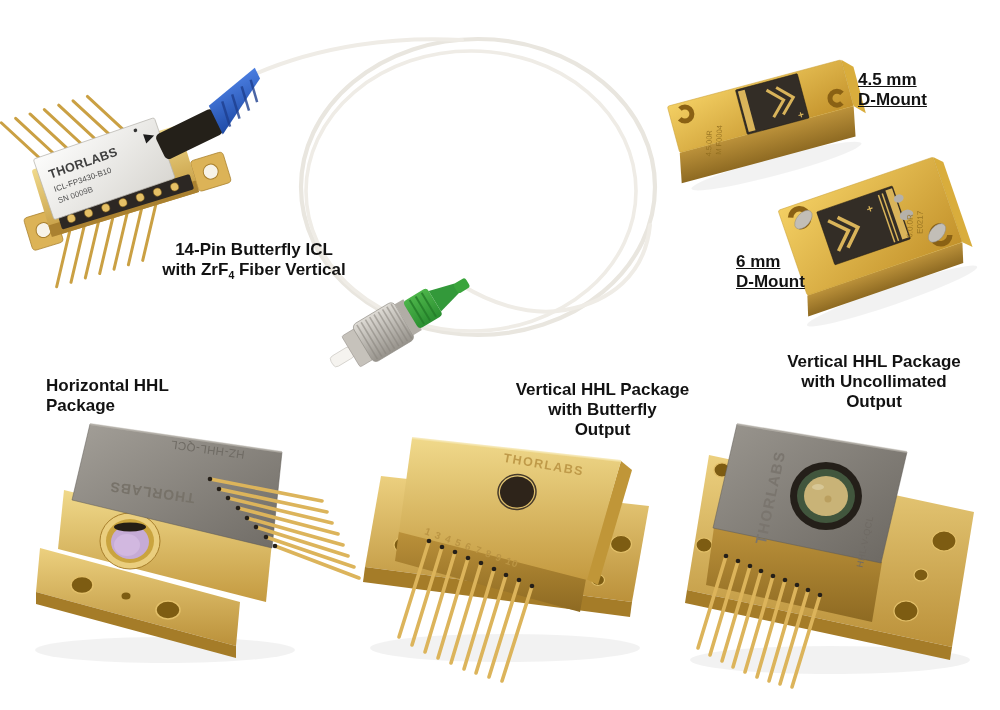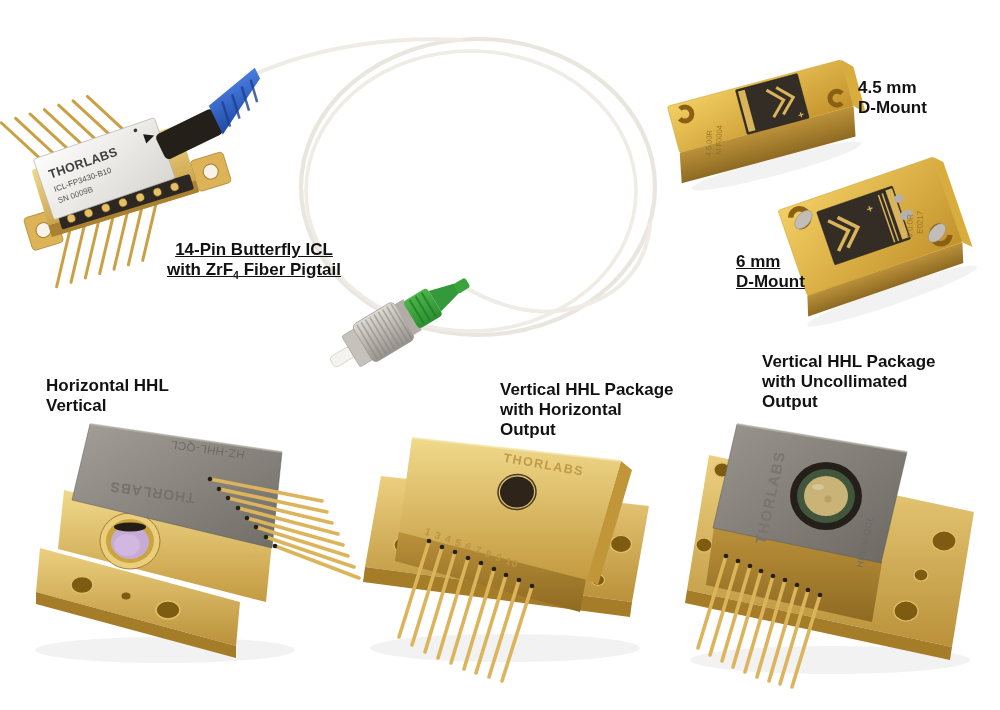--- a/index.html
+++ b/index.html
@@ -1,21 +1,21 @@
 <!DOCTYPE html>
 <html><head>
 <meta charset="utf-8">
 <style>
   html,body{margin:0;padding:0;background:#fff;}
   .canvas{position:relative;width:1000px;height:710px;background:#ffffff;overflow:hidden;
           font-family:"Liberation Sans",sans-serif;}
   .caption{position:absolute;font-weight:bold;font-size:17px;line-height:20px;color:#121212;
            white-space:nowrap;}
   .caption.center{text-align:center;white-space:normal;}
-  .caption.right{text-align:left;white-space:normal;}
+  .caption.right{text-align:center;white-space:normal;}
   .caption sub{font-size:62%;}
   svg text{font-family:"Liberation Sans",sans-serif;}
 </style>
 </head>
 <body>
 
 <div class="canvas">
 
 <svg width="1000" height="710" viewBox="0 0 1000 710">
   <defs>
@@ -350,43 +350,43 @@
             <circle cx="785" cy="580" r="2.3"></circle>
         <circle cx="797" cy="585" r="2.3"></circle>
             <circle cx="808" cy="590" r="2.3"></circle>
         <circle cx="820" cy="595" r="2.3"></circle>
       </g>
     </g>
   </g>
 </svg>
 
 
-<div class="caption center" style="left:146px;top:240px;width:216px;text-decoration:underline;">
+<div class="caption center" style="left:146px;top:240px;width:216px;">
   <span>14-Pin Butterfly ICL</span><br>
-  <span>with ZrF</span><sub>4</sub><span> Fiber Pigtail</span>
-</div>
-
-<div class="caption" style="left:858px;top:78px;">
+  <span>with ZrF</span><sub>4</sub><span> Fiber Vertical</span>
+</div>
+
+<div class="caption" style="left:858px;top:70px;text-decoration:underline;">
   <span>4.5 mm</span><br>
   <span>D-Mount</span>
 </div>
 
 <div class="caption" style="left:736px;top:252px;text-decoration:underline;">
   <span>6 mm</span><br>
   <span>D-Mount</span>
 </div>
 
 <div class="caption" style="left:46px;top:376px;">
   <span>Horizontal HHL</span><br>
-  <span>Vertical</span>
+  <span>Package</span>
 </div>
 
 <div class="caption right" style="left:500px;top:380px;width:205px;">
   <span>Vertical HHL Package</span><br>
-  <span>with Horizontal</span><br>
+  <span>with Butterfly</span><br>
   <span>Output</span>
 </div>
 
 <div class="caption right" style="left:762px;top:352px;width:224px;">
   <span>Vertical HHL Package</span><br>
   <span>with Uncollimated</span><br>
   <span>Output</span>
 </div>
 
 </div>

